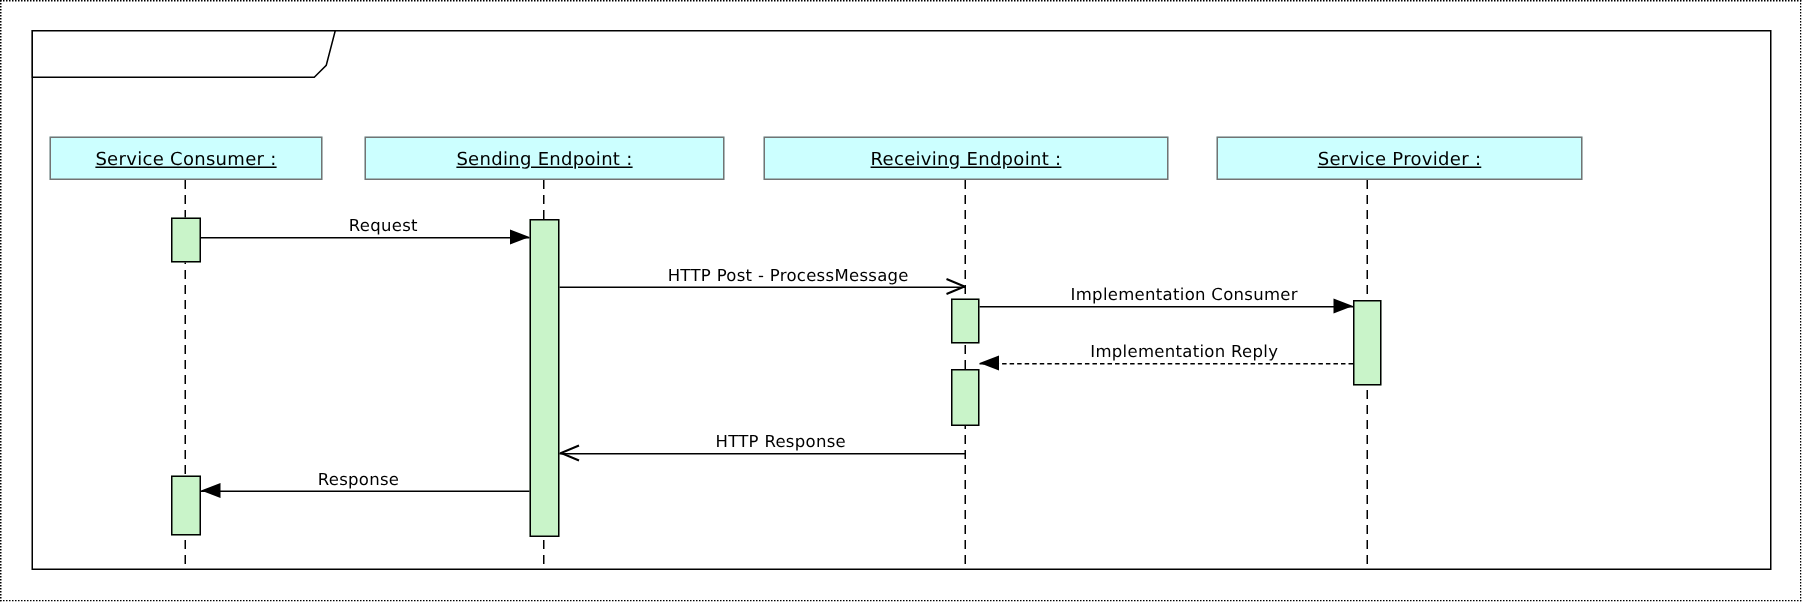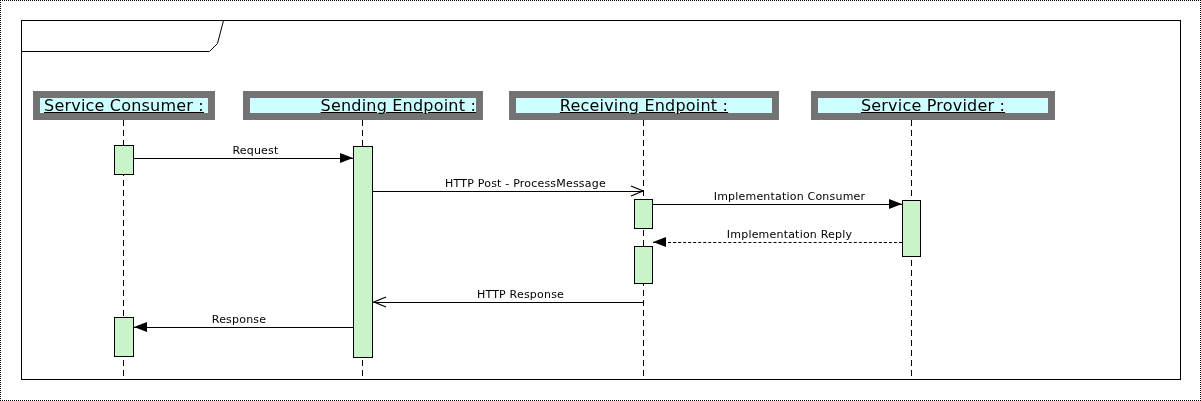--- a/index.html
+++ b/index.html
@@ -10,23 +10,23 @@
   }
   .frame{position:absolute;left:20px;top:19px;width:1160px;height:360px;border:1px solid #000;box-sizing:border-box;}
   .frame-label-shape{position:absolute;left:20px;top:19px;}
   .frame-label-text{
     position:absolute;left:33px;top:19px;height:31px;line-height:31px;
     font-size:12px;white-space:nowrap;
   }
   .frame-label-text .kw{font-weight:bold;margin-right:5px;}
   .head{
     position:absolute;top:90px;height:29px;box-sizing:border-box;
-    background:#ccffff;border:7px solid #737373;
+    background:#ccffff;border:1px solid #737373;
     display:flex;align-items:center;justify-content:center;
-    font-size:16px;letter-spacing:.2px;
+    font-size:12px;letter-spacing:.2px;
   }
   .head span{text-decoration:underline;white-space:pre;}
   .lifeline{
     position:absolute;top:119px;height:260px;width:1px;
     background:repeating-linear-gradient(to bottom,#000 0,#000 6px,transparent 6px,transparent 10px);
   }
   .act{
     position:absolute;box-sizing:border-box;background:#c9f4c9;border:1px solid #000;z-index:2;
   }
   .msg-line{position:absolute;height:0;border-top:1px solid #000;z-index:3;}
@@ -51,21 +51,21 @@
   </svg>
 
   <div class="lifeline" style="left:122px;"></div>
   <div class="lifeline" style="left:361px;"></div>
   <div class="lifeline" style="left:642px;"></div>
   <div class="lifeline" style="left:910px;"></div>
 
   <div class="head" style="left:32px;width:182px;">
       <span>Service Consumer :</span>
     </div>
-  <div class="head" style="left:242px;width:240px;justify-content:flex-end;">
+  <div class="head" style="left:242px;width:240px;">
       <span>Sending Endpoint :</span>
     </div>
   <div class="head" style="left:508px;width:270px;">
       <span>Receiving Endpoint :</span>
     </div>
   <div class="head" style="left:810px;width:244px;">
       <span>Service Provider :</span>
     </div>
 
   <div class="act" style="left:113px;top:144px;width:20px;height:30px;"></div>

